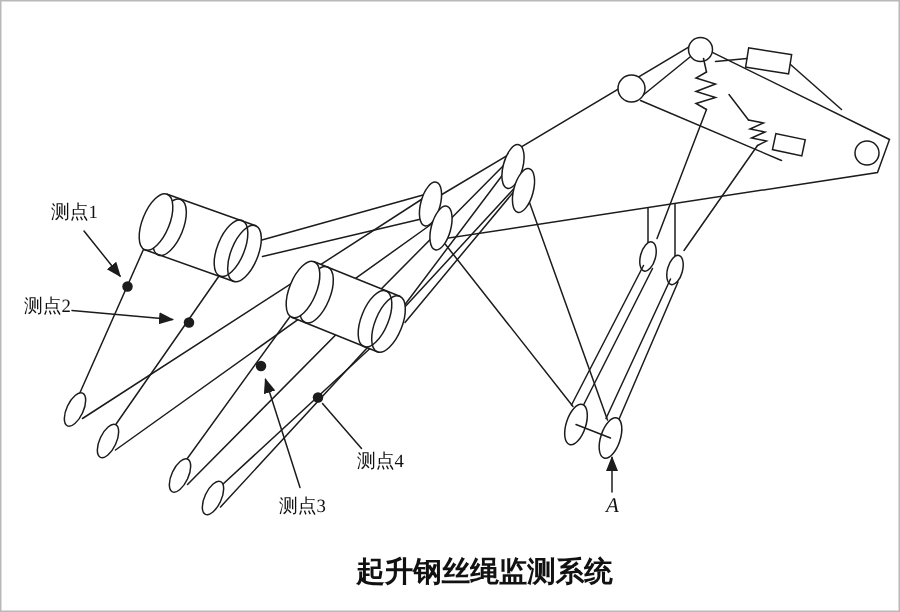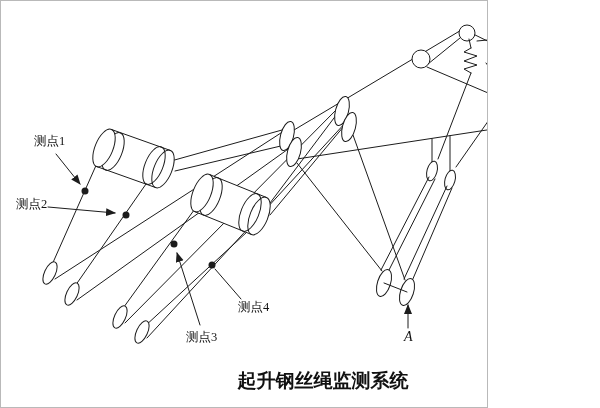--- a/index.html
+++ b/index.html
@@ -1,17 +1,17 @@
 <!DOCTYPE html>
 <html style="--line: #1c1c1c; --bg: #ffffff;"><head>
 <meta charset="utf-8">
 <style>
   html,body{margin:0;padding:0;background:#ffffff;}
   .stage{
-    position:relative;width:488px;height:408px;box-sizing:border-box;
+    position:relative;width:600px;height:408px;box-sizing:border-box;
     background:var(--bg,#ffffff);border:1px solid #b9b9b9;
     font-family:"Liberation Serif","DejaVu Serif",serif;overflow:hidden;
   }
   svg{display:block;}
   .ln{stroke:var(--line,#1c1c1c);stroke-width:1;fill:none;stroke-linecap:round;}
   .lnf{stroke:var(--line,#1c1c1c);stroke-width:1;fill:#ffffff;}
   .body{fill:#ffffff;stroke:none;}
   .dot{fill:var(--line,#000000);stroke:none;}
   .lbl{font-size:12.5px;fill:#111111;}
   .lblA{font-size:14px;font-style:italic;fill:#111111;}

